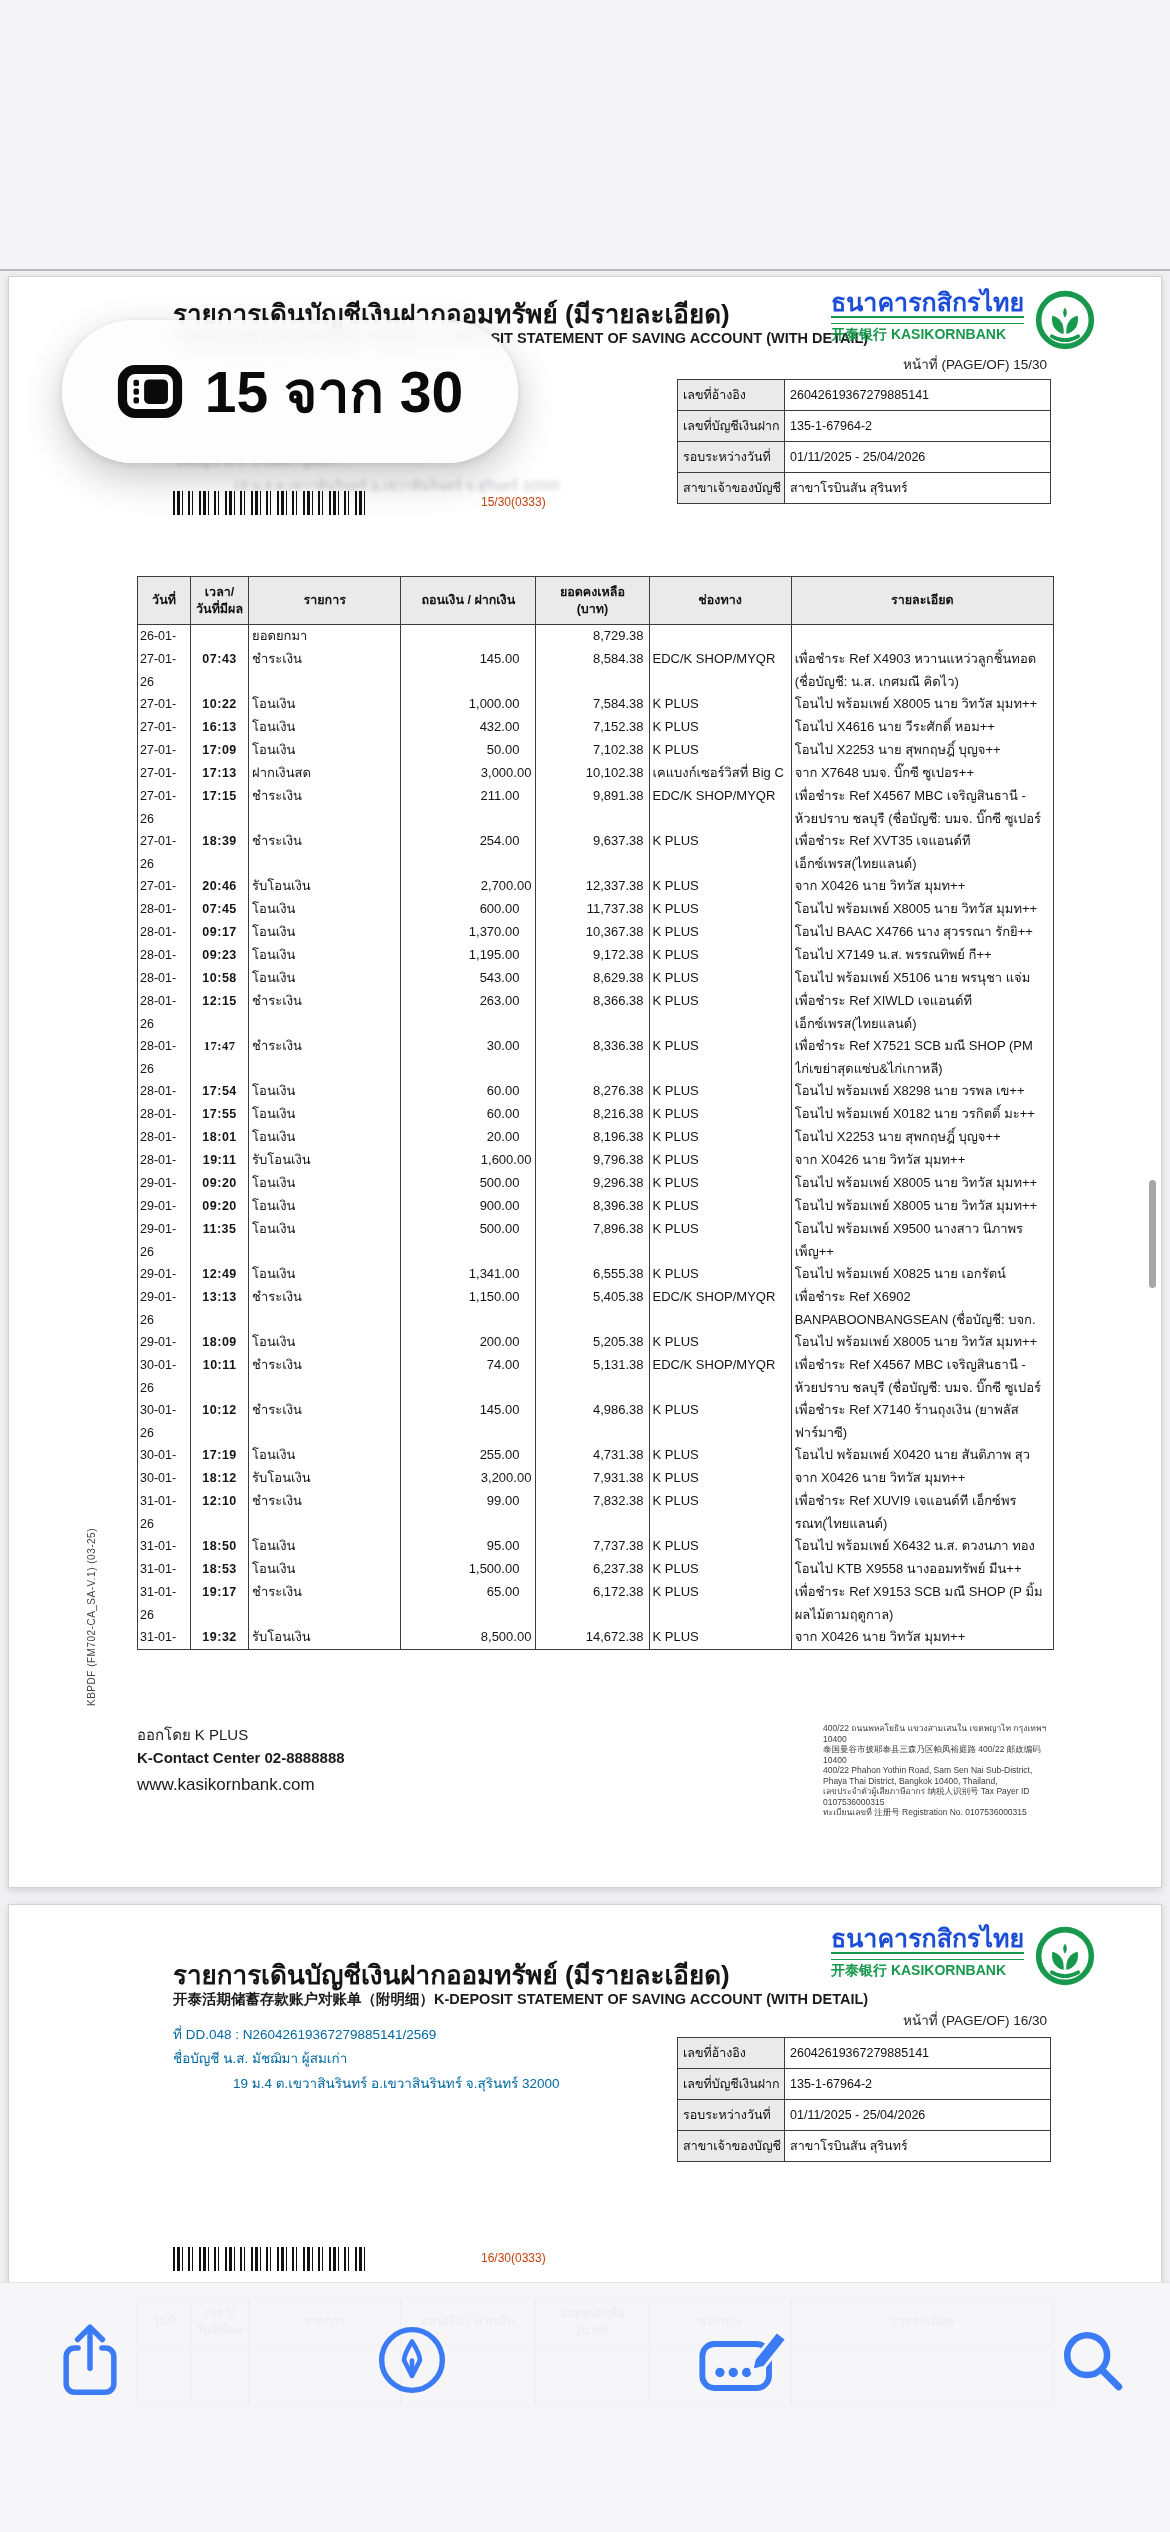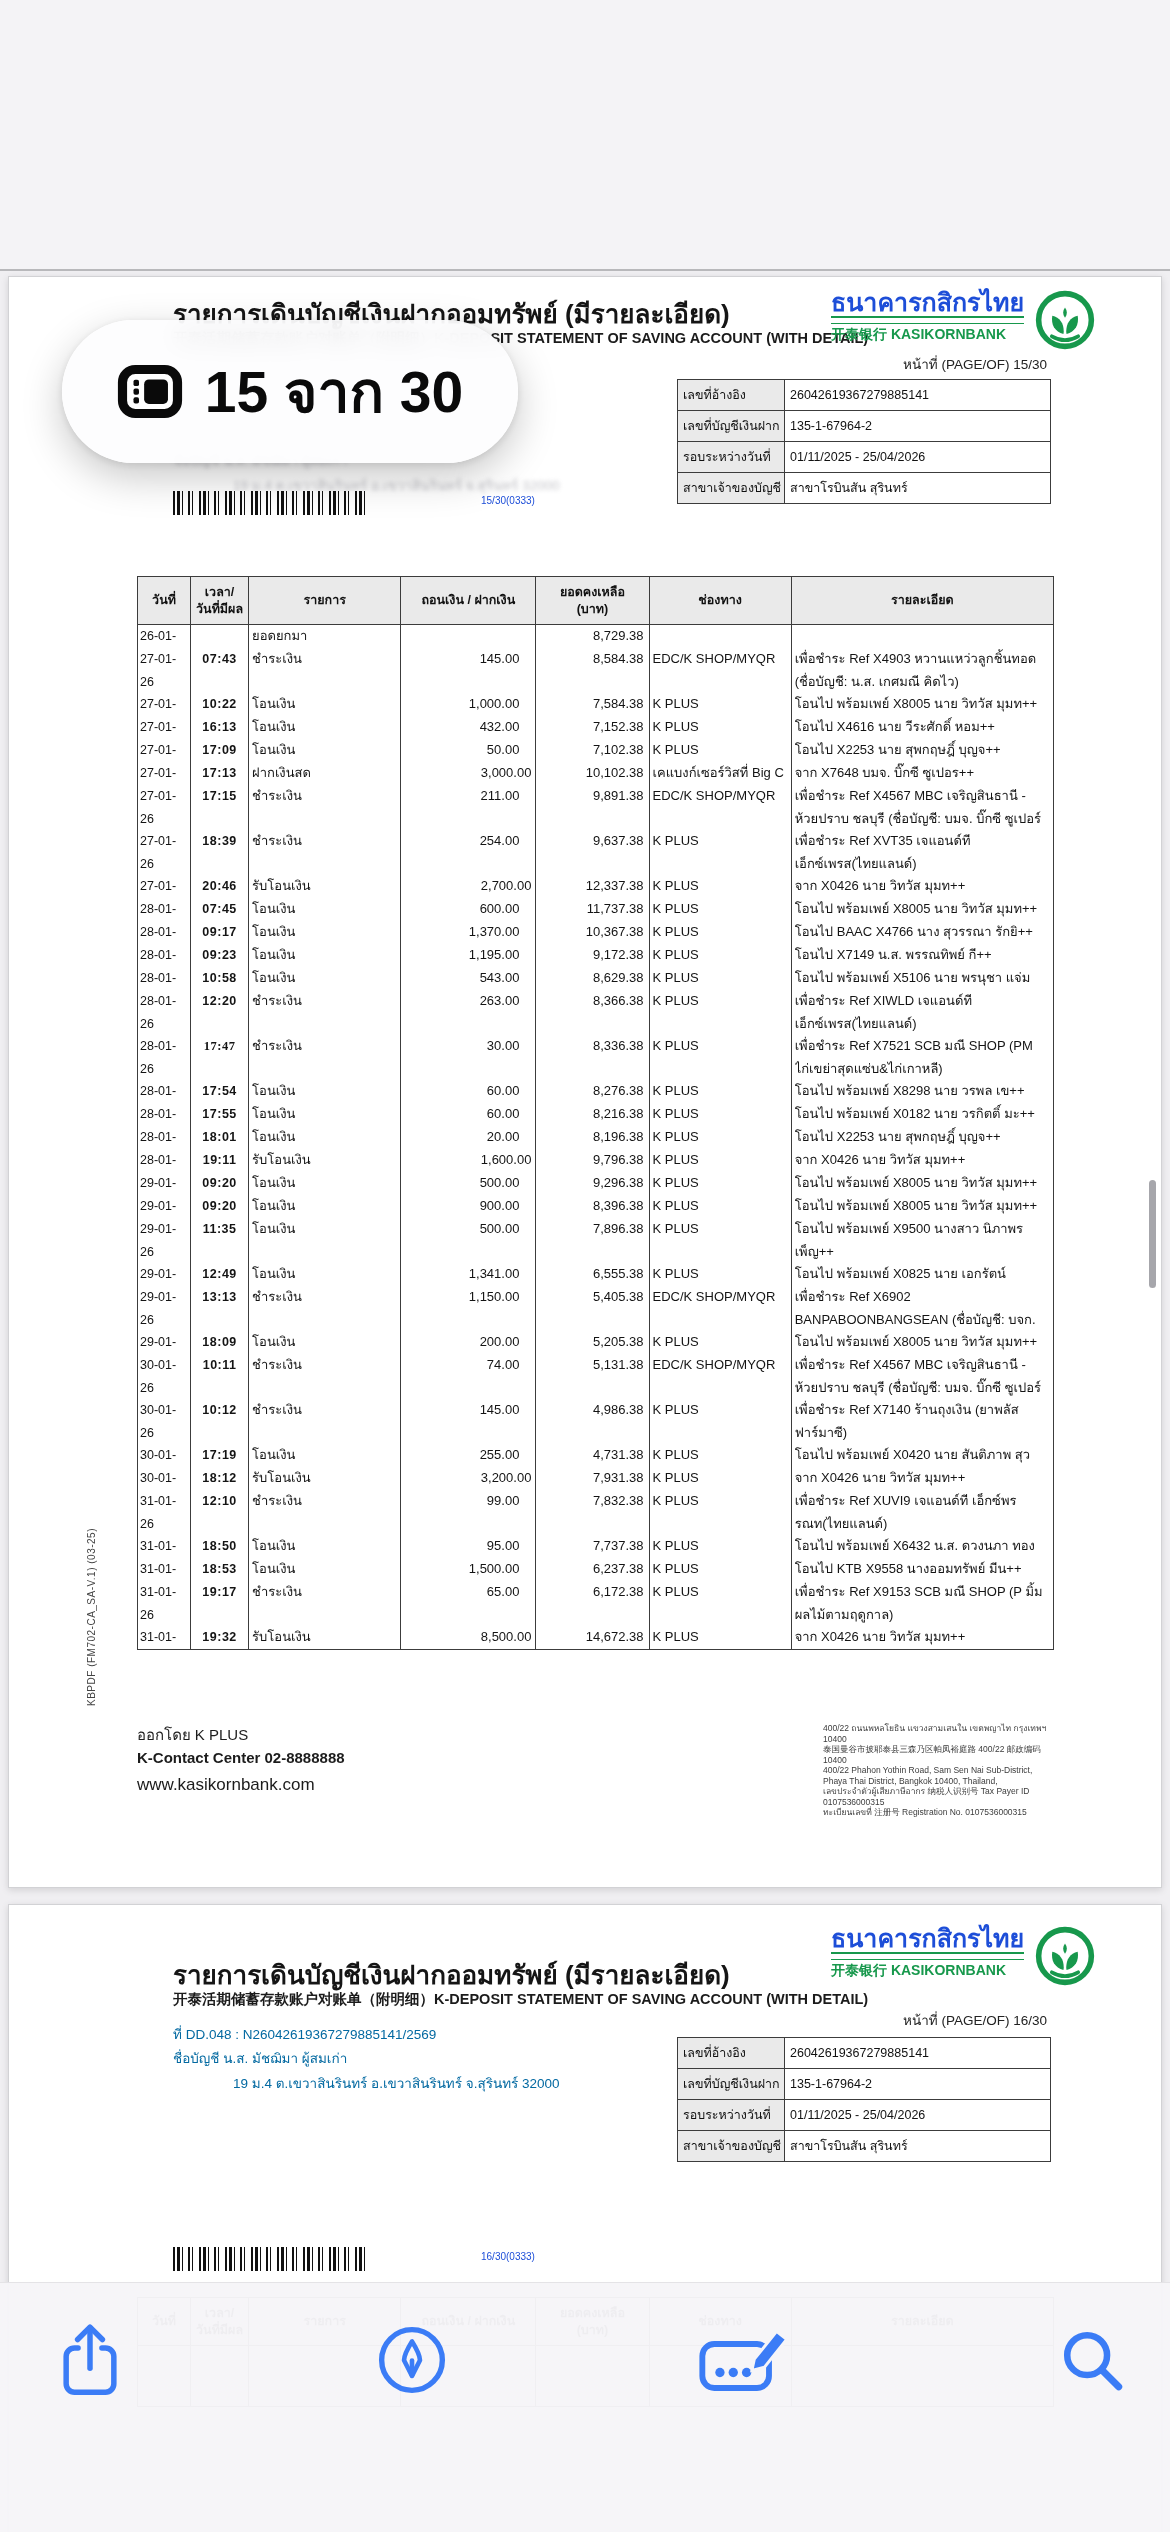--- a/index.html
+++ b/index.html
@@ -48,21 +48,21 @@
   .logo-en{font-size:14px;font-weight:700;color:#17984c;}
 
   
   .info{width:374px;border:1.5px solid #3c3c3c;border-collapse:collapse;table-layout:fixed;}
   .info td{border:1px solid #3c3c3c;height:30px;font-size:12.5px;color:#111;padding:0 5px;overflow:hidden;white-space:nowrap;}
   .info td.lbl{background:#eaeaea;width:96px;}
 
   
   .barcode{width:196px;height:24px;
     background:repeating-linear-gradient(90deg,#111 0 2px,#fff 2px 4px,#111 4px 7px,#fff 7px 9px,#111 9px 10px,#fff 10px 15px,#111 15px 17px,#fff 17px 19px,#111 19px 20px,#fff 20px 26px);}
-  .bc-label{font-size:10px;color:#1d4ed8;}
+  .bc-label{font-size:12px;color:#c2410c;}
 
   
   .stmt{border-collapse:collapse;table-layout:fixed;width:917px;border:1.5px solid #3c3c3c;}
   .stmt th{background:#eaeaea;border:1px solid #3c3c3c;border-bottom:1.5px solid #3c3c3c;
     font-size:12.5px;font-weight:700;color:#111;text-align:center;padding:3px 1px;height:41px;line-height:17px;}
   .stmt td{border-left:1px solid #3c3c3c;border-right:1px solid #3c3c3c;
     font-size:13px;color:#141414;vertical-align:top;padding:0 3px;line-height:22.5px;}
   .stmt td .clip{overflow:hidden;}
   .stmt td.num{text-align:right;}
   .stmt td.amt.out{padding-right:16px;}
@@ -494,21 +494,21 @@
           </td>
           <td class="det">
             <div class="clip" style="height: 23px;">โอนไป พร้อมเพย์ X5106 นาย พรนุชา แจ่มเจร++</div>
           </td>
         </tr>
         <tr>
           <td class="date">
             <div class="clip" style="height: 45px;">28-01-26</div>
           </td>
           <td class="time">
-            <div class="clip" style="height: 45px;">12:20</div>
+            <div class="clip" style="height: 45px;">12:15</div>
           </td>
           <td class="desc">
             <div class="clip" style="height: 45px;">ชำระเงิน</div>
           </td>
           <td class="num amt out">
             <div class="clip" style="height: 45px;">263.00</div>
           </td>
           <td class="num bal">
             <div class="clip" style="height: 45px;">8,366.38</div>
           </td>

